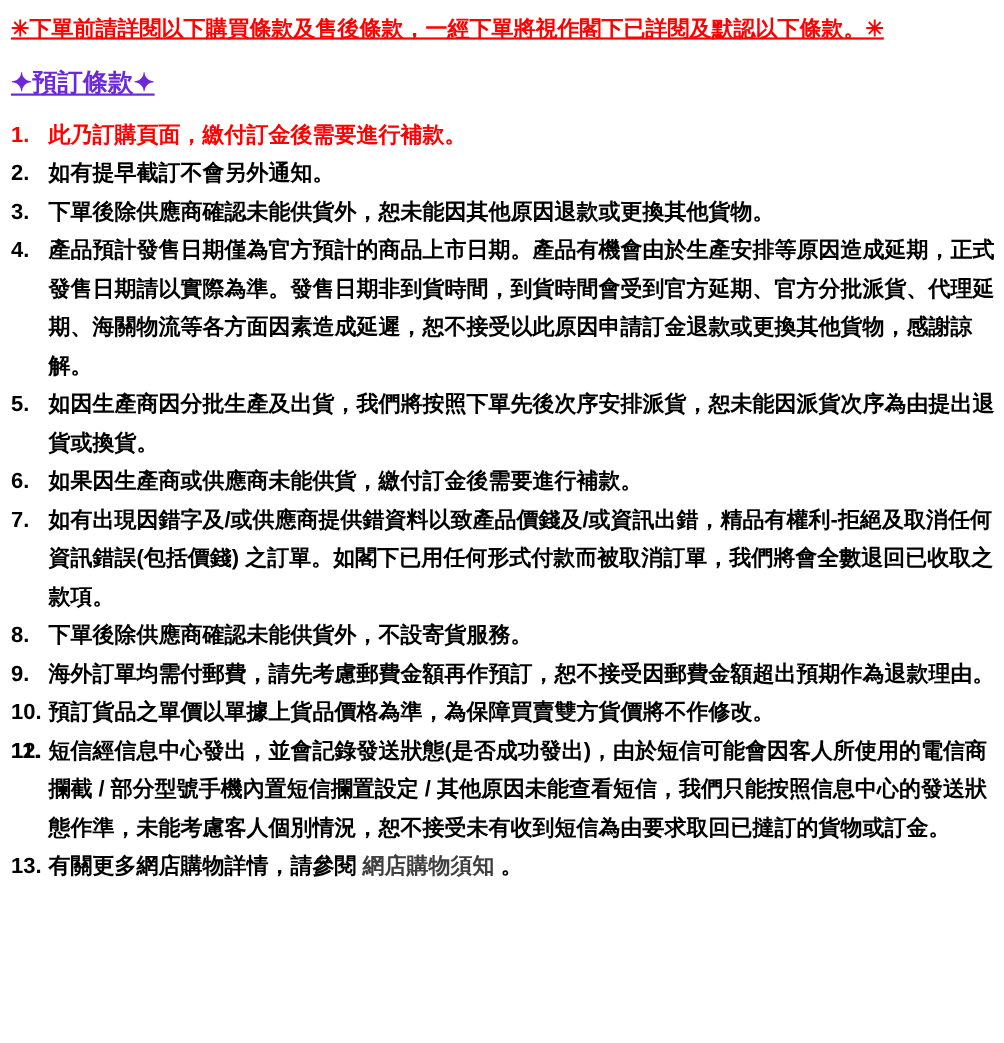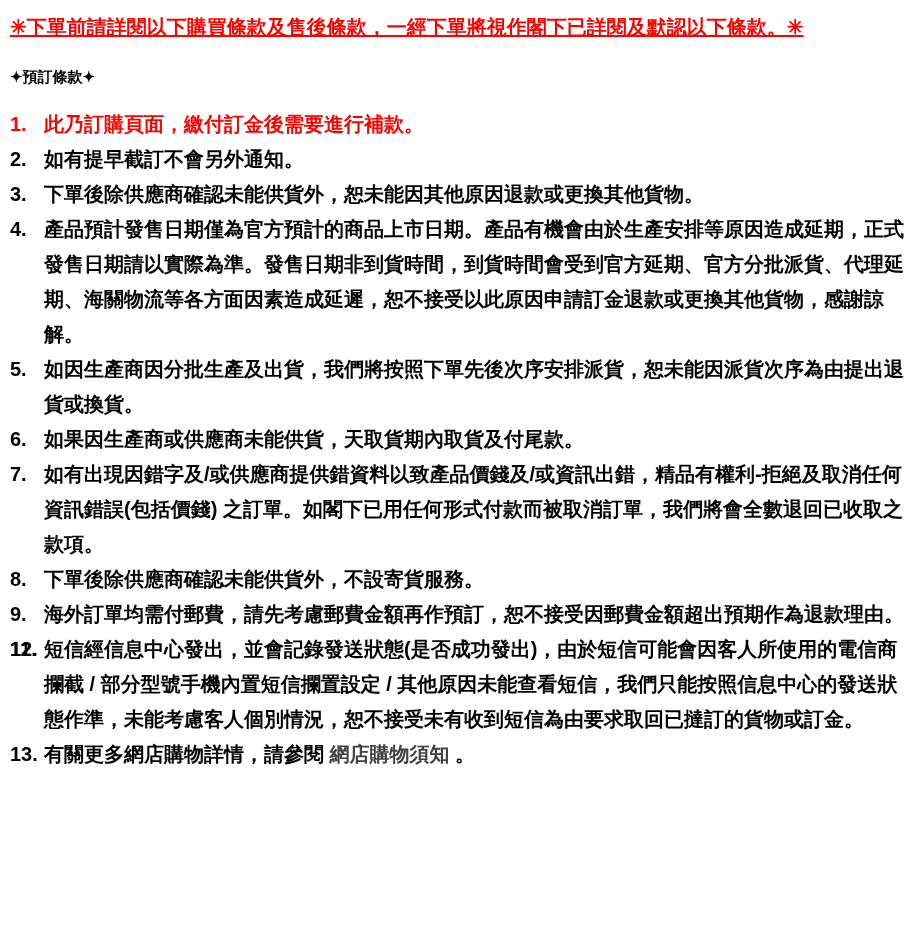--- a/index.html
+++ b/index.html
@@ -19,22 +19,23 @@
   }
   .notice {
     margin: 0 0 13px 0;
     color: #FF0000;
     text-decoration: underline;
     font-size: 20px;
   }
   .section-title {
     margin: 0 0 13px 0;
     display: inline-block;
-    color: #000000;
-    font-size: 15px;
+    color: #6d28d9;
+    text-decoration: underline;
+    font-size: 23px;
     font-weight: 700;
   }
   ol.terms-list {
     list-style: none;
     margin: 0;
     padding: 0;
   }
   ol.terms-list > li {
     position: relative;
     padding-left: 34px;
@@ -89,38 +90,42 @@
       <span class="txt">產品預計發售日期僅為官方預計的商品上市日期。產品有機會由於生產安排等原因造成延期，正式發售日期請以實際為準。發售日期非到貨時間，到貨時間會受到官方延期、官方分批派貨、代理延期、海關物流等各方面因素造成延遲，恕不接受以此原因申請訂金退款或更換其他貨物，感謝諒解。</span>
     </li>
 
     <li>
       <span class="num">5.</span>
       <span class="txt">如因生產商因分批生產及出貨，我們將按照下單先後次序安排派貨，恕未能因派貨次序為由提出退貨或換貨。</span>
     </li>
 
     <li>
       <span class="num">6.</span>
-      <span class="txt">如果因生產商或供應商未能供貨，天取貨期內取貨及付尾款。</span>
+      <span class="txt">如果因生產商或供應商未能供貨，繳付訂金後需要進行補款。</span>
     </li>
 
     <li>
       <span class="num">7.</span>
       <span class="txt">如有出現因錯字及/或供應商提供錯資料以致產品價錢及/或資訊出錯，精品有權利-拒絕及取消任何資訊錯誤(包括價錢) 之訂單。如閣下已用任何形式付款而被取消訂單，我們將會全數退回已收取之款項。</span>
     </li>
 
     <li>
       <span class="num">8.</span>
       <span class="txt">下單後除供應商確認未能供貨外，不設寄貨服務。</span>
     </li>
 
     <li>
       <span class="num">9.</span>
       <span class="txt">海外訂單均需付郵費，請先考慮郵費金額再作預訂，恕不接受因郵費金額超出預期作為退款理由。</span>
     </li>
 
+    <li>
+      <span class="num">10.</span>
+      <span class="txt">預訂貨品之單價以單據上貨品價格為準，為保障買賣雙方貨價將不作修改。</span>
+    </li>
 
     <li>
       <span class="num">11.</span>
     </li>
 
     <li>
       <span class="num">12.</span>
       <span class="txt">短信經信息中心發出，並會記錄發送狀態(是否成功發出)，由於短信可能會因客人所使用的電信商攔截 / 部分型號手機內置短信攔置設定 / 其他原因未能查看短信，我們只能按照信息中心的發送狀態作準，未能考慮客人個別情況，恕不接受未有收到短信為由要求取回已撻訂的貨物或訂金。</span>
     </li>
 

